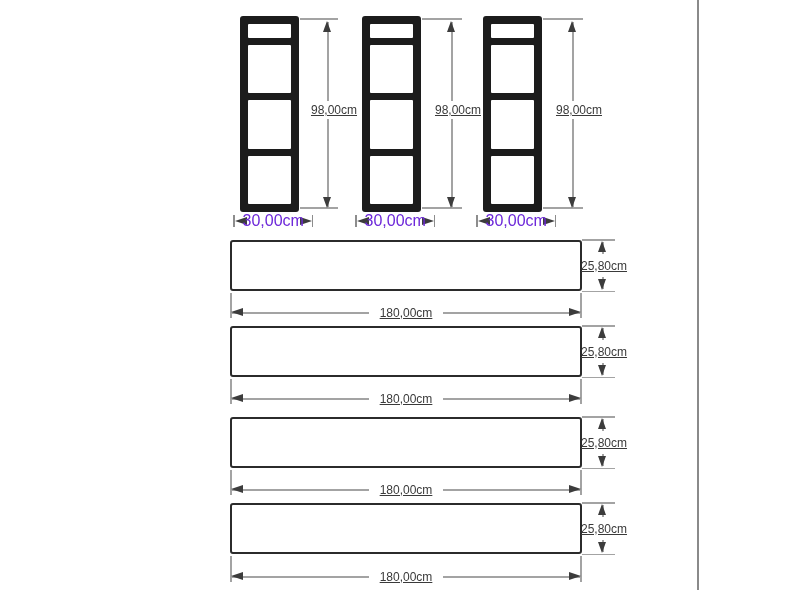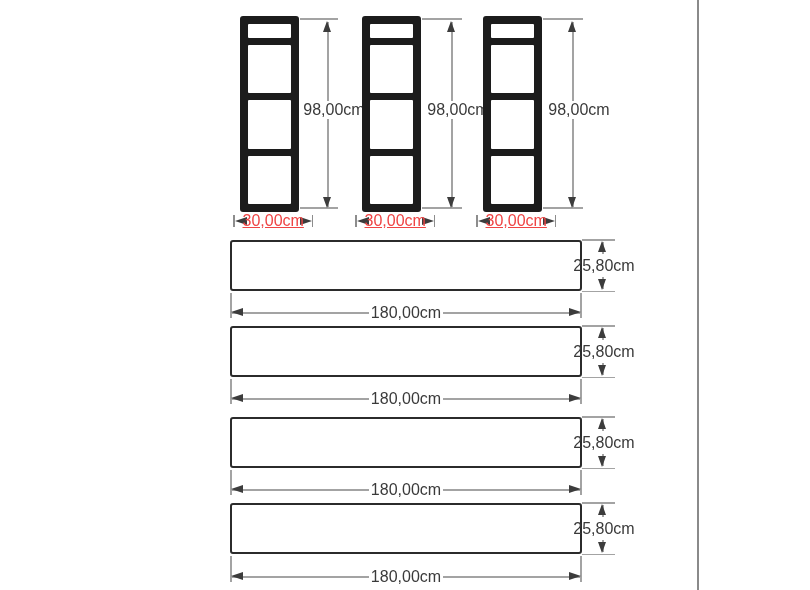--- a/index.html
+++ b/index.html
@@ -24,29 +24,29 @@
   .hline{position:absolute;height:1.5px;background:#a3a3a3;}
   .vline{position:absolute;width:1.5px;background:#a3a3a3;}
   .tick{width:1.5px;height:12px;background:#8d8d8d;flex:0 0 auto;}
   .arr-up{width:0;height:0;border-left:4.5px solid transparent;border-right:4.5px solid transparent;border-bottom:11px solid #3c3c3c;}
   .arr-down{width:0;height:0;border-left:4.5px solid transparent;border-right:4.5px solid transparent;border-top:11px solid #3c3c3c;}
   .arr-left{width:0;height:0;border-top:4.5px solid transparent;border-bottom:4.5px solid transparent;border-right:12px solid #3c3c3c;flex:0 0 auto;}
   .arr-right{width:0;height:0;border-top:4.5px solid transparent;border-bottom:4.5px solid transparent;border-left:12px solid #3c3c3c;flex:0 0 auto;}
   .abs{position:absolute;}
   .dim-label{
     position:absolute;transform:translate(-50%,-50%);
-    font-size:16px;line-height:1;white-space:nowrap;color:#3a3a3a;
+    font-size:12px;line-height:1;white-space:nowrap;color:#3a3a3a;text-decoration:underline;
   }
   .wdim{
     position:absolute;top:213px;width:68px;height:16px;
     display:flex;align-items:center;justify-content:space-between;
   }
   .wdim .wlabel{
-    font-size:16px;line-height:1;white-space:nowrap;color:#ef4444;
-    margin:0 -4px;position:relative;z-index:2;flex:0 1 auto;text-decoration:underline;
+    font-size:16px;line-height:1;white-space:nowrap;color:#6d28d9;
+    margin:0 -4px;position:relative;z-index:2;flex:0 1 auto;
   }
   .ddim{position:absolute;left:582px;width:52px;height:51px;}
   .divider{position:absolute;left:697px;top:0;width:2px;height:590px;background:#8a8a8a;}
 </style>
 </head>
 <body>
 
 <div class="canvas">
 
   <div class="frame" style="left:240px">

